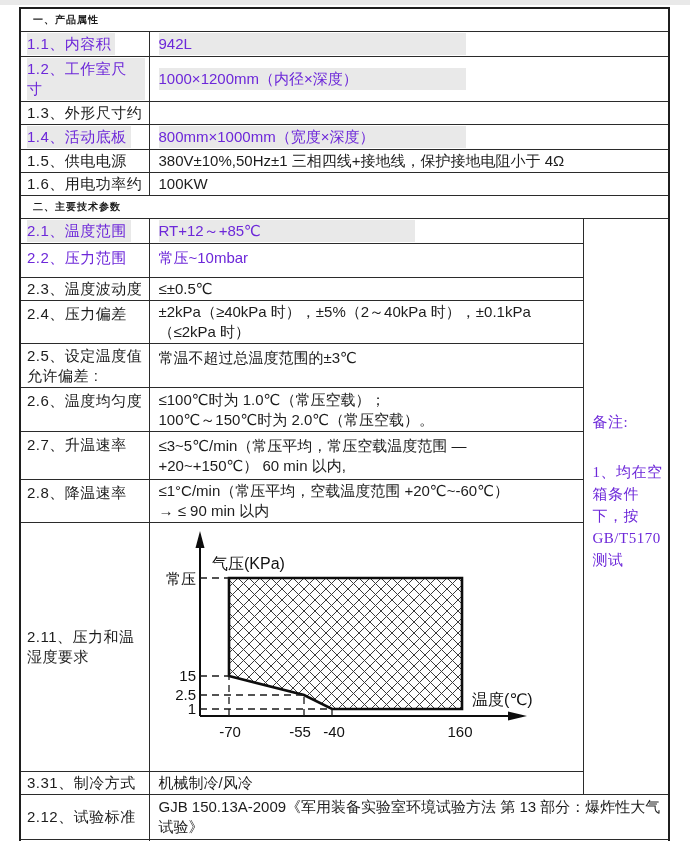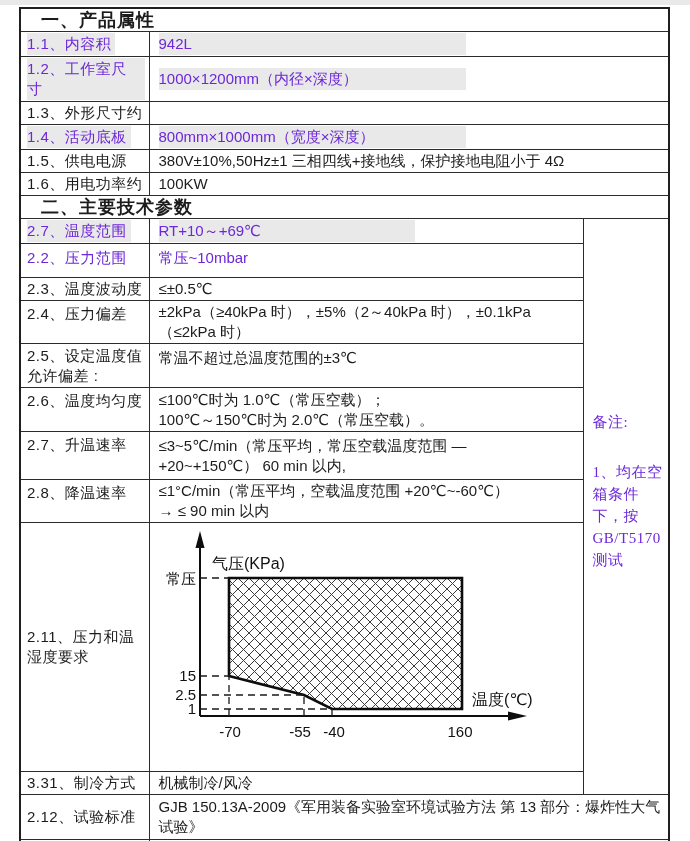--- a/index.html
+++ b/index.html
@@ -15,21 +15,21 @@
     border:2px solid #1f1f1f;
   }
   col.c1{width:129px;} col.c2{width:434px;} col.c3{width:86px;}
   td{
     border:1.5px solid #2b2b2b;
     font-size:15px;line-height:20px;
     vertical-align:middle;
     padding:1px 4px 1px 6px;
     overflow:hidden;
   }
-  td.sec-title{font-weight:bold;font-size:18px;letter-spacing:1px;padding-left:20px;}
+  td.sec-title{font-weight:bold;font-size:10px;letter-spacing:1px;padding-left:12px;}
   td.lbl{padding-left:6px;letter-spacing:0.5px;}
   td.val{padding-left:9px;white-space:pre-line;margin-left:33px;}
   td.val.just{text-align:justify;}
   tr.muted td{color:#6d28d9;}
   tr.muted .hl{background:#e9e9e9;padding:1px 4px 1px 0;display:inline-block;min-width:60%;}
   td.remark-cell{
     vertical-align:top;padding:192px 4px 0 9px;
     white-space:pre-line;line-height:22px;letter-spacing:0.5px;font-family:Liberation Serif, serif;
   }
   .remark-note{display:block;margin-top:28px;white-space:pre-line;}
@@ -77,22 +77,22 @@
   <tr style="height:22px">
     <td class="lbl">1.6、用电功率约</td>
     <td class="val" colspan="2">100KW</td>
   </tr>
 
   <tr style="height:21px">
     <td class="sec-title" colspan="3">二、主要技术参数</td>
   </tr>
 
   <tr class="muted" style="height:22px">
-    <td class="lbl"><span class="hl">2.7、温度范围</span></td>
-    <td class="val"><span class="hl">RT+10～+69℃</span></td>
+    <td class="lbl"><span class="hl">2.1、温度范围</span></td>
+    <td class="val"><span class="hl">RT+12～+85℃</span></td>
     <td class="remark-cell" rowspan="10"><span>备注:</span><span class="remark-note">1、均在空箱条件下，按
 GB/T5170
 测试</span></td>
   </tr>
   <tr class="muted" style="height:34px">
     <td class="lbl" style="vertical-align:top;padding-top:4px">2.2、压力范围</td>
     <td class="val" style="vertical-align:top;padding-top:4px">常压~10mbar</td>
   </tr>
   <tr style="height:22px">
     <td class="lbl">2.3、温度波动度</td>

